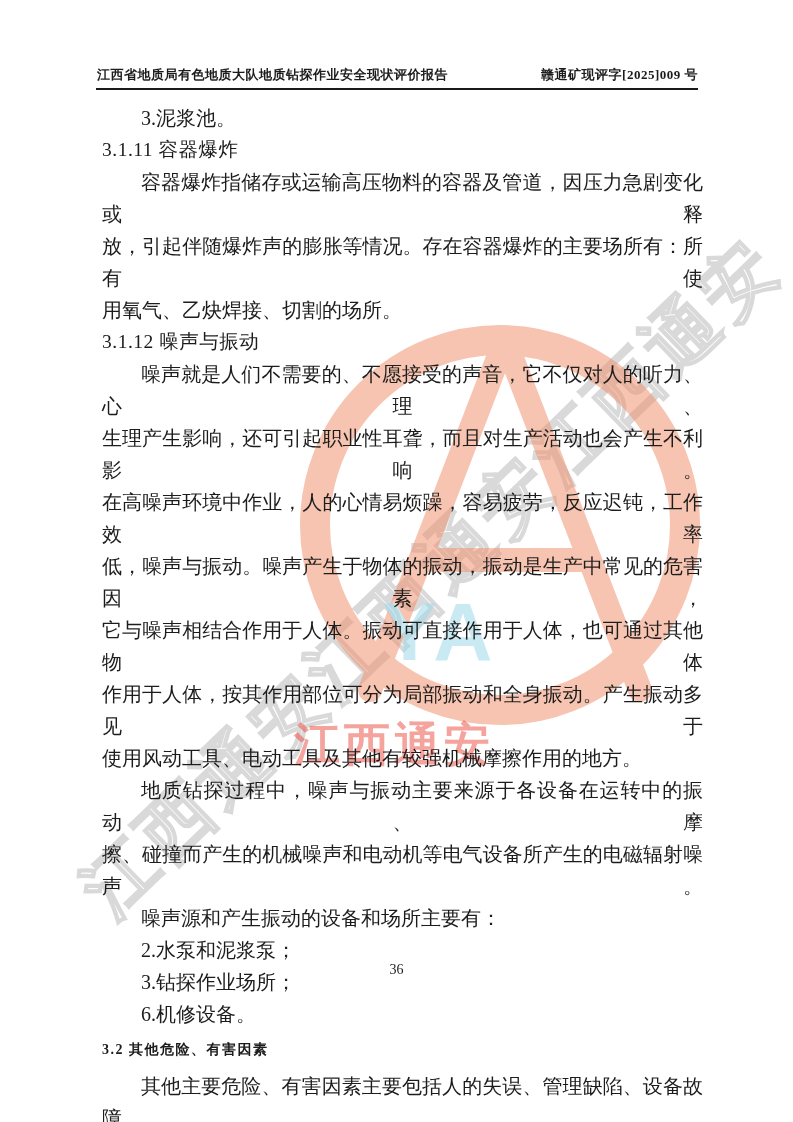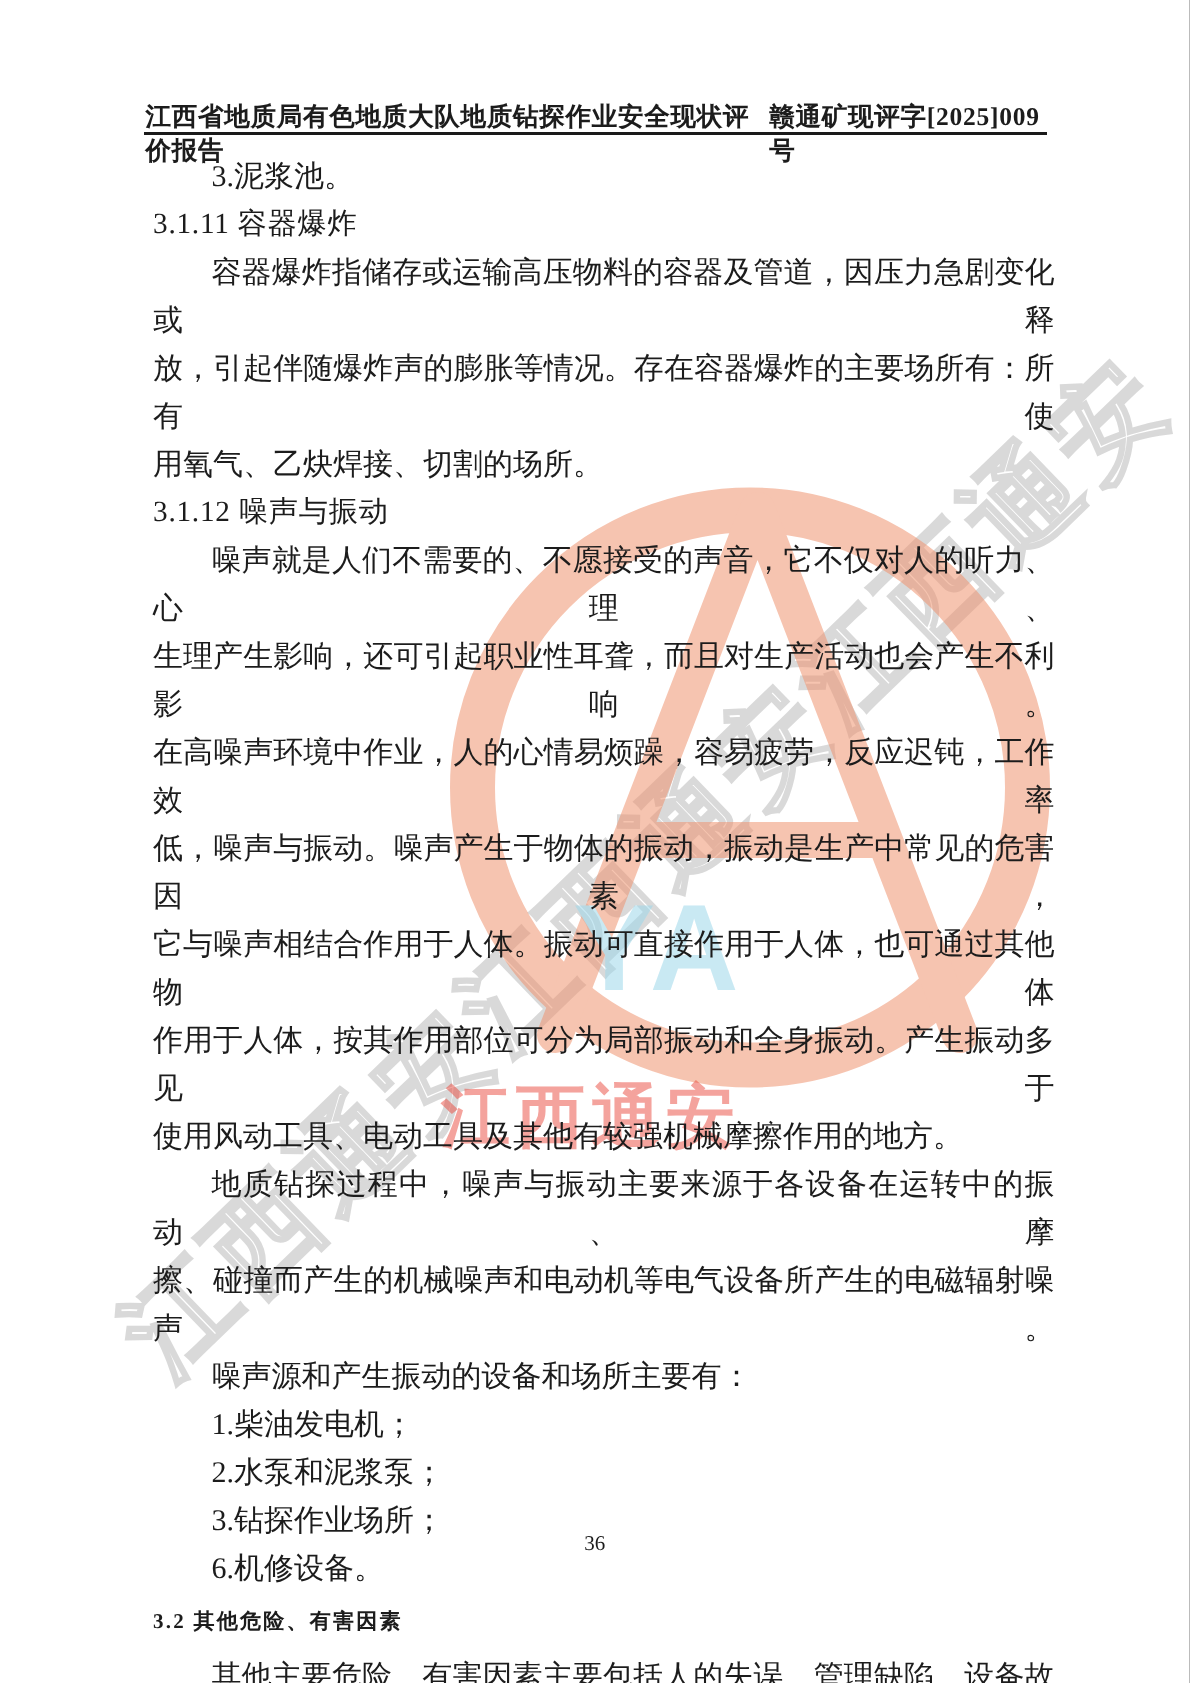--- a/index.html
+++ b/index.html
@@ -5,32 +5,32 @@
   html,body{margin:0;padding:0;background:#888;}
   .page{
     position:relative;width:793px;height:1122px;background:#ffffff;
     margin:0 auto;overflow:hidden;
     font-family:"Liberation Serif","DejaVu Serif",serif;color:#1c1c1c;
   }
   
   .header{
     position:absolute;left:97px;top:66px;width:601px;
     display:flex;justify-content:space-between;align-items:center;
-    font-size:17px;font-weight:bold;letter-spacing:0.5px;z-index:3;
+    font-size:13px;font-weight:bold;letter-spacing:0.5px;z-index:3;
   }
   .rule{position:absolute;left:96px;top:88px;width:602px;height:2px;background:#1a1a1a;z-index:3;}
   
   .content{position:absolute;left:102px;top:102px;width:601px;z-index:2;}
   .line{font-size:20px;line-height:32px;text-align:justify;}
   .line.indent{text-indent:39px;}
   .line.fill{text-align-last:justify;}
   .line.h3{font-size:19.5px;letter-spacing:0.5px;}
   .line.h2{font-size:14px;font-weight:bold;line-height:40px;letter-spacing:1.5px;}
   
-  .footer{position:absolute;left:0;top:1022px;width:100%;text-align:center;font-size:14px;z-index:3;}
+  .footer{position:absolute;left:0;top:962px;width:100%;text-align:center;font-size:14px;z-index:3;}
   
   .wm-logo{position:absolute;left:270px;top:310px;width:470px;height:450px;z-index:1;opacity:0.55;}
   .wm-red{
     position:absolute;left:294px;top:714px;z-index:1;
     font-family:"Liberation Sans","DejaVu Sans",sans-serif;
     font-size:46px;font-weight:bold;letter-spacing:4px;
     color:rgba(233,72,60,0.50);white-space:nowrap;
   }
   .wm-diag{
     position:absolute;left:-60px;top:530px;width:980px;height:92px;z-index:0;
@@ -74,21 +74,20 @@
       <div class="line body indent fill">噪声就是人们不需要的、不愿接受的声音，它不仅对人的听力、心理、</div>
       <div class="line body fill">生理产生影响，还可引起职业性耳聋，而且对生产活动也会产生不利影响。</div>
       <div class="line body fill">在高噪声环境中作业，人的心情易烦躁，容易疲劳，反应迟钝，工作效率</div>
       <div class="line body fill">低，噪声与振动。噪声产生于物体的振动，振动是生产中常见的危害因素，</div>
       <div class="line body fill">它与噪声相结合作用于人体。振动可直接作用于人体，也可通过其他物体</div>
       <div class="line body fill">作用于人体，按其作用部位可分为局部振动和全身振动。产生振动多见于</div>
       <div class="line body">使用风动工具、电动工具及其他有较强机械摩擦作用的地方。</div>
       <div class="line body indent fill">地质钻探过程中，噪声与振动主要来源于各设备在运转中的振动、摩</div>
       <div class="line body fill">擦、碰撞而产生的机械噪声和电动机等电气设备所产生的电磁辐射噪声。</div>
       <div class="line body indent">噪声源和产生振动的设备和场所主要有：</div>
-      <div class="line body indent">1.柴油发电机；</div>
       <div class="line body indent">2.水泵和泥浆泵；</div>
       <div class="line body indent">3.钻探作业场所；</div>
       <div class="line body indent">6.机修设备。</div>
       <div class="line h2">3.2 其他危险、有害因素</div>
       <div class="line body indent fill">其他主要危险、有害因素主要包括人的失误、管理缺陷、设备故障，</div>
     </div>
 
   <div class="footer">36</div>
 
 </div>

